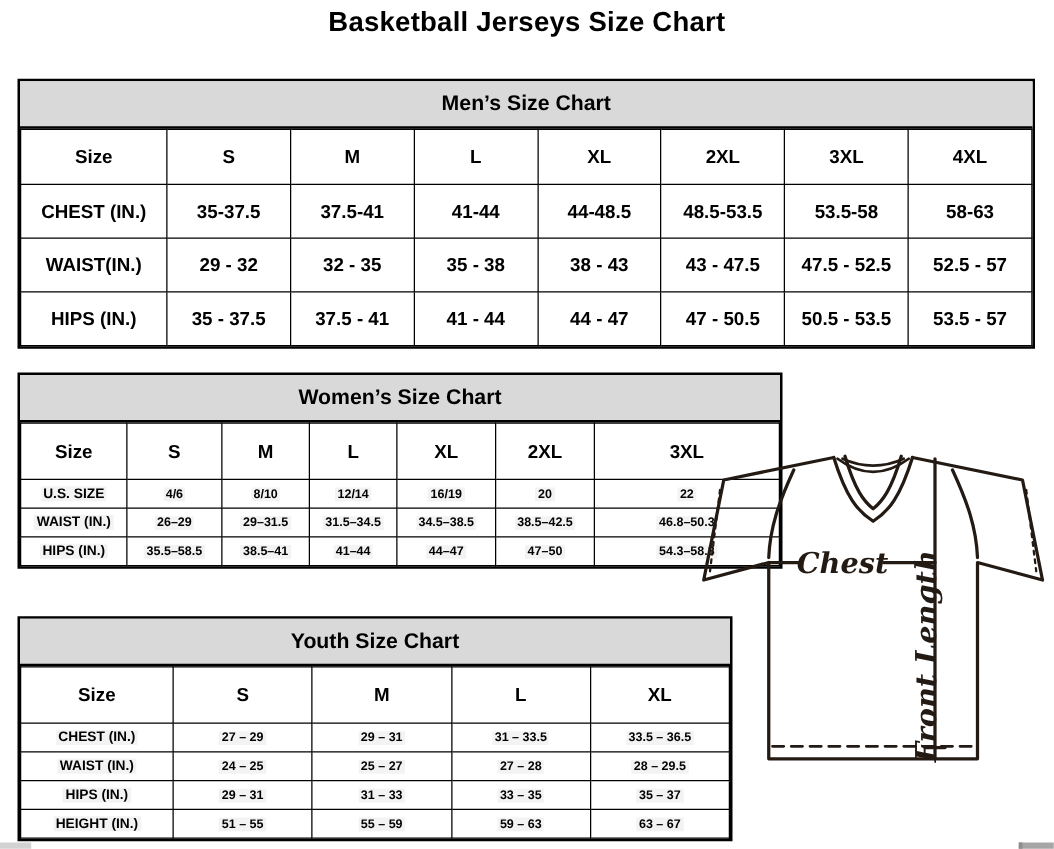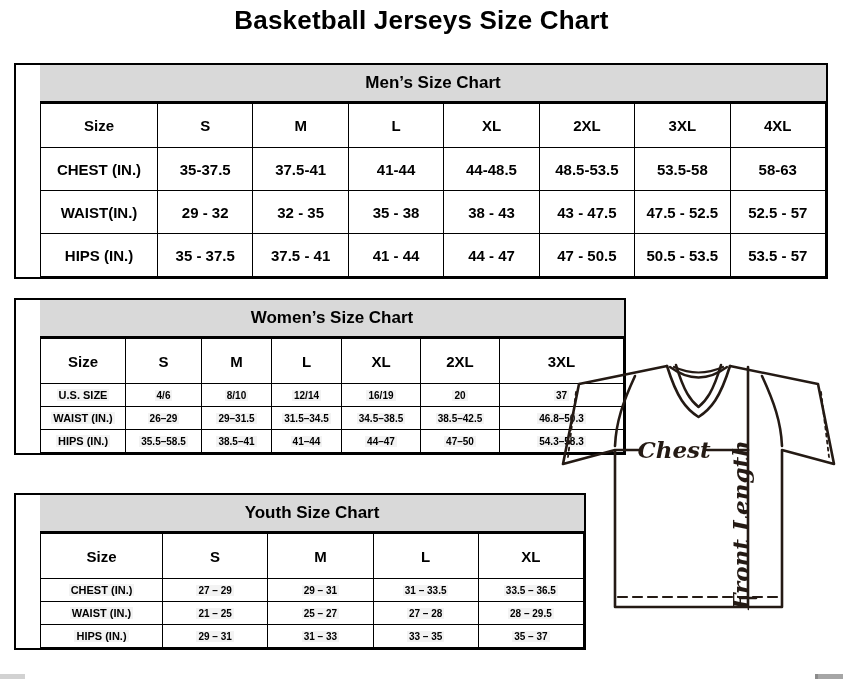--- a/index.html
+++ b/index.html
@@ -2,23 +2,23 @@
 <html><head>
 <meta charset="utf-8">
 <style>
   html,body { margin:0; padding:0; }
   body {
     width:843px; height:679px; position:relative; background:#ffffff;
     font-family:"Liberation Sans", sans-serif; color:#000; overflow:hidden;
   }
   .page-title {
     position:absolute; top:5px; left:0; width:100%;
-    text-align:center; font-size:26px; font-weight:700; letter-spacing:0.2px;
-  }
-  .chart { position:absolute; border:2px solid #000; background:#fff; box-sizing:border-box;padding-left:24px; }
+    text-align:center; font-size:22px; font-weight:700; letter-spacing:0.2px;
+  }
+  .chart { position:absolute; border:2px solid #000; background:#fff; box-sizing:border-box; }
   .band {
     background:#d9d9d9; border-bottom:2px solid #000; font-weight:700;
     text-align:center; height:36px; line-height:36px; font-size:17px;
   }
   table.size-table { border-collapse:collapse; table-layout:fixed; width:100%; }
   table.size-table th, table.size-table td {
     border:1px solid #000; font-weight:700; text-align:center; padding:0;
     overflow:hidden; white-space:nowrap;
   }
   
@@ -132,21 +132,21 @@
         </tr>
       </thead>
       <tbody>
         <tr>
           <th class="rowlabel"><span class="hl">U.S. SIZE</span></th>
           <td><span class="hl">4/6</span></td>
           <td><span class="hl">8/10</span></td>
           <td><span class="hl">12/14</span></td>
           <td><span class="hl">16/19</span></td>
           <td><span class="hl">20</span></td>
-          <td><span class="hl">37</span></td>
+          <td><span class="hl">22</span></td>
         </tr>
         <tr>
           <th class="rowlabel"><span class="hl">WAIST (IN.)</span></th>
           <td><span class="hl">26–29</span></td>
           <td><span class="hl">29–31.5</span></td>
           <td><span class="hl">31.5–34.5</span></td>
           <td><span class="hl">34.5–38.5</span></td>
           <td><span class="hl">38.5–42.5</span></td>
           <td><span class="hl">46.8–50.3</span></td>
         </tr>
@@ -185,31 +185,38 @@
       <tbody>
         <tr>
           <th class="rowlabel"><span class="hl">CHEST (IN.)</span></th>
           <td><span class="hl">27 – 29</span></td>
           <td><span class="hl">29 – 31</span></td>
           <td><span class="hl">31 – 33.5</span></td>
           <td><span class="hl">33.5 – 36.5</span></td>
         </tr>
         <tr>
           <th class="rowlabel"><span class="hl">WAIST (IN.)</span></th>
-          <td><span class="hl">21 – 25</span></td>
+          <td><span class="hl">24 – 25</span></td>
           <td><span class="hl">25 – 27</span></td>
           <td><span class="hl">27 – 28</span></td>
           <td><span class="hl">28 – 29.5</span></td>
         </tr>
         <tr>
           <th class="rowlabel"><span class="hl">HIPS (IN.)</span></th>
           <td><span class="hl">29 – 31</span></td>
           <td><span class="hl">31 – 33</span></td>
           <td><span class="hl">33 – 35</span></td>
           <td><span class="hl">35 – 37</span></td>
+        </tr>
+        <tr>
+          <th class="rowlabel"><span class="hl">HEIGHT (IN.)</span></th>
+          <td><span class="hl">51 – 55</span></td>
+          <td><span class="hl">55 – 59</span></td>
+          <td><span class="hl">59 – 63</span></td>
+          <td><span class="hl">63 – 67</span></td>
         </tr>
       </tbody>
     </table>
 </div>
 
 <svg id="jersey" viewBox="0 0 288 270" xmlns="http://www.w3.org/2000/svg">
   <g fill="none" stroke="#241a14" stroke-width="2.6" stroke-linejoin="round" stroke-linecap="round">
 
     <path d="M112,12 L24,30 L8,110 L60,96 L60,253 L227,253 L227,96 L279,110 L263,30 L175,12"></path>
 

